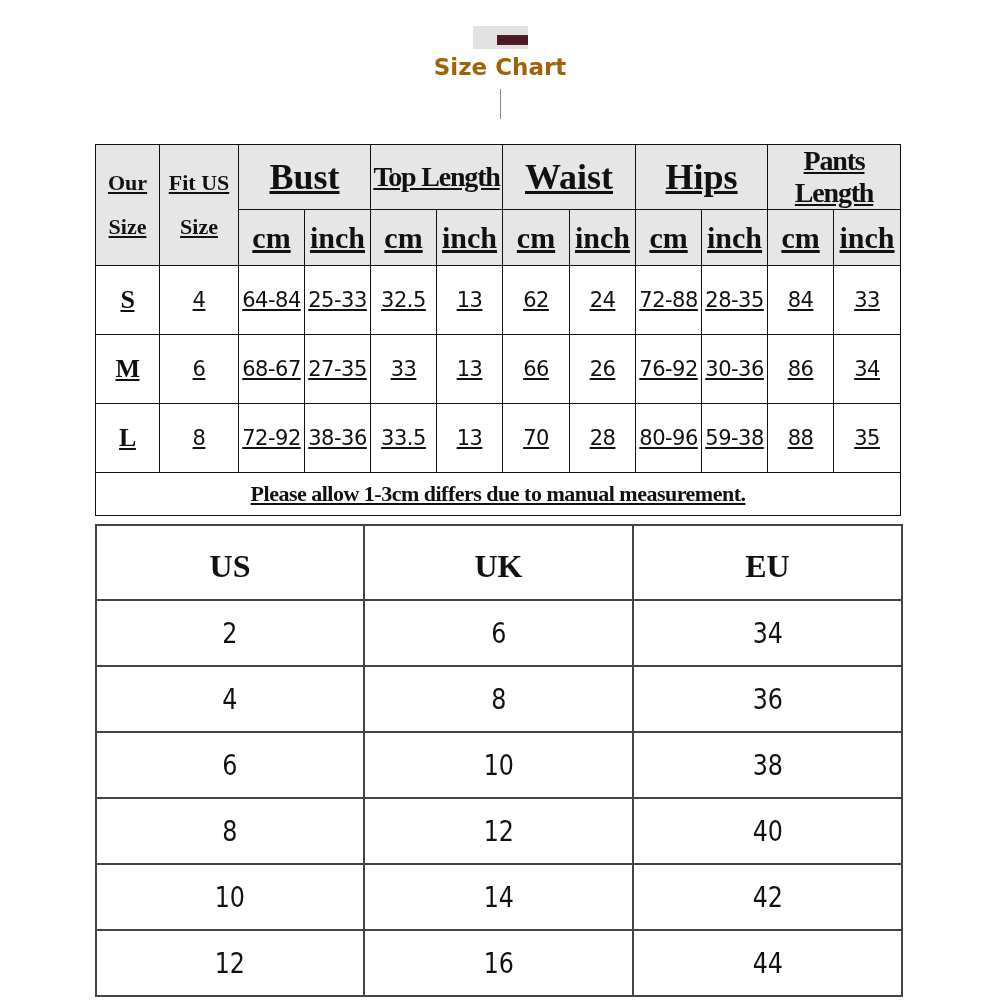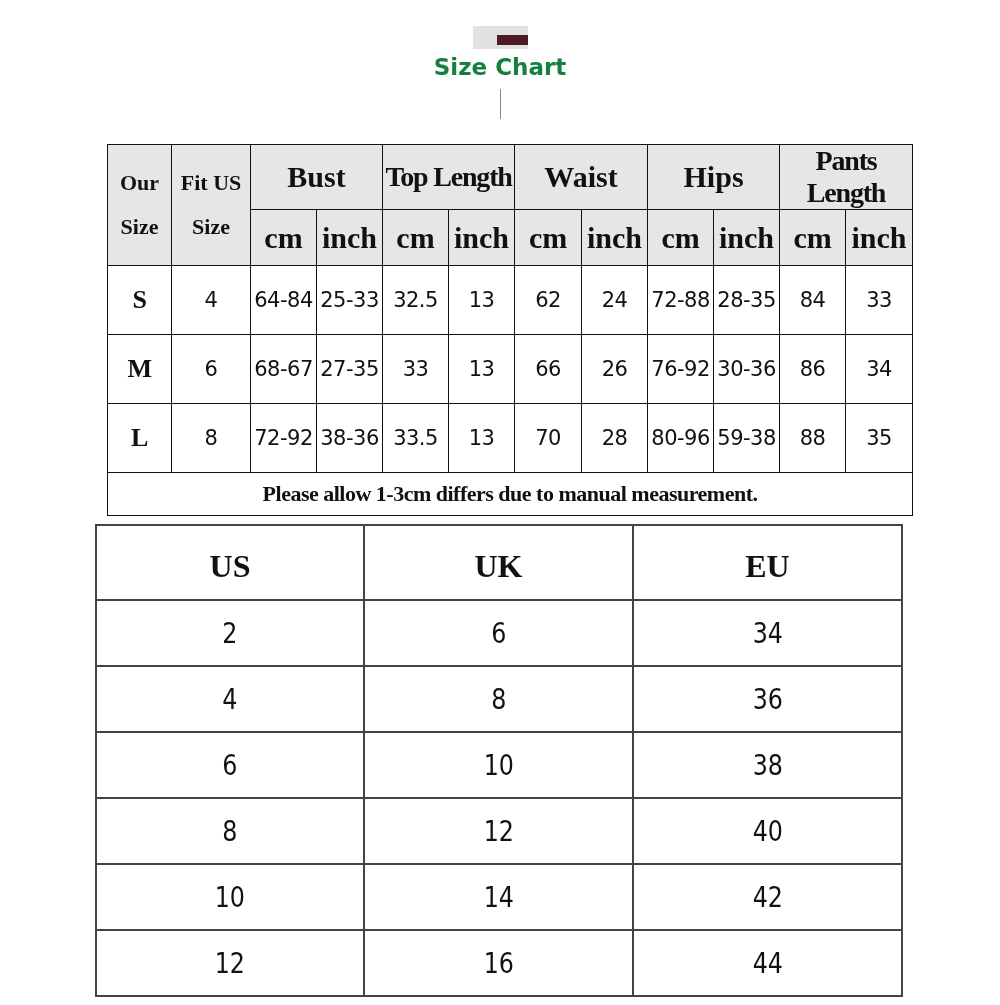--- a/index.html
+++ b/index.html
@@ -1,28 +1,28 @@
 <!DOCTYPE html>
 <html><head>
 <meta charset="utf-8">
 <style>
   html, body { margin: 0; padding: 0; background: #ffffff; }
   body { width: 1000px; height: 1005px; position: relative; overflow: hidden; font-family: "Liberation Serif", serif; color: #111; }
 
   .header { position: absolute; left: 0; top: 0; width: 1000px; }
   .badge { position: absolute; left: 473px; top: 26px; width: 55px; height: 23px; background: #e2e2e2; }
   .badge-bar { position: absolute; left: 24px; top: 9px; width: 31px; height: 10px; background: #4e1a26; }
-  .title { position: absolute; left: 0; top: 54px; width: 1000px; text-align: center; font-family: "DejaVu Sans", sans-serif; font-weight: bold; font-size: 23px; color: #15803d; }
+  .title { position: absolute; left: 0; top: 54px; width: 1000px; text-align: center; font-family: "DejaVu Sans", sans-serif; font-weight: bold; font-size: 23px; color: #a16207; }
   .divider { position: absolute; left: 500px; top: 89px; width: 1px; height: 30px; background: #888; }
 
   
-  table.measure { position: absolute; left: 107px; top: 144px; width: 805px; border-collapse: collapse; table-layout: fixed; }
+  table.measure { position: absolute; left: 95px; top: 144px; width: 805px; border-collapse: collapse; table-layout: fixed; text-decoration: underline; }
   table.measure td, table.measure th { border: 1.5px solid #111; text-align: center; padding: 0; }
   table.measure thead th { background: #e6e6e6; font-family: "Liberation Serif", serif; font-weight: bold; }
-  .grp { height: 62px; font-size: 30px; letter-spacing: 0px; }
+  .grp { height: 62px; font-size: 36px; letter-spacing: 0px; }
   .grp-narrow { font-size: 28px; letter-spacing: -1.2px; }
   .unit { height: 55px; font-size: 30px; }
   .ourcell { font-size: 22px; line-height: 44px; }
   table.measure tbody td { height: 68px; font-family: "DejaVu Sans", sans-serif; font-size: 21px; font-weight: normal; letter-spacing: -0.5px; }
   table.measure tbody td.sz { font-family: "Liberation Serif", serif; font-weight: bold; font-size: 26px; }
   table.measure tbody td.note { height: 42px; font-family: "Liberation Serif", serif; font-weight: bold; font-size: 22px; }
 
   
   table.conv { position: absolute; left: 95px; top: 524px; width: 806px; border-collapse: collapse; table-layout: fixed; }
   table.conv td, table.conv th { border: 2px solid #444; text-align: center; padding: 0; height: 64px; }

